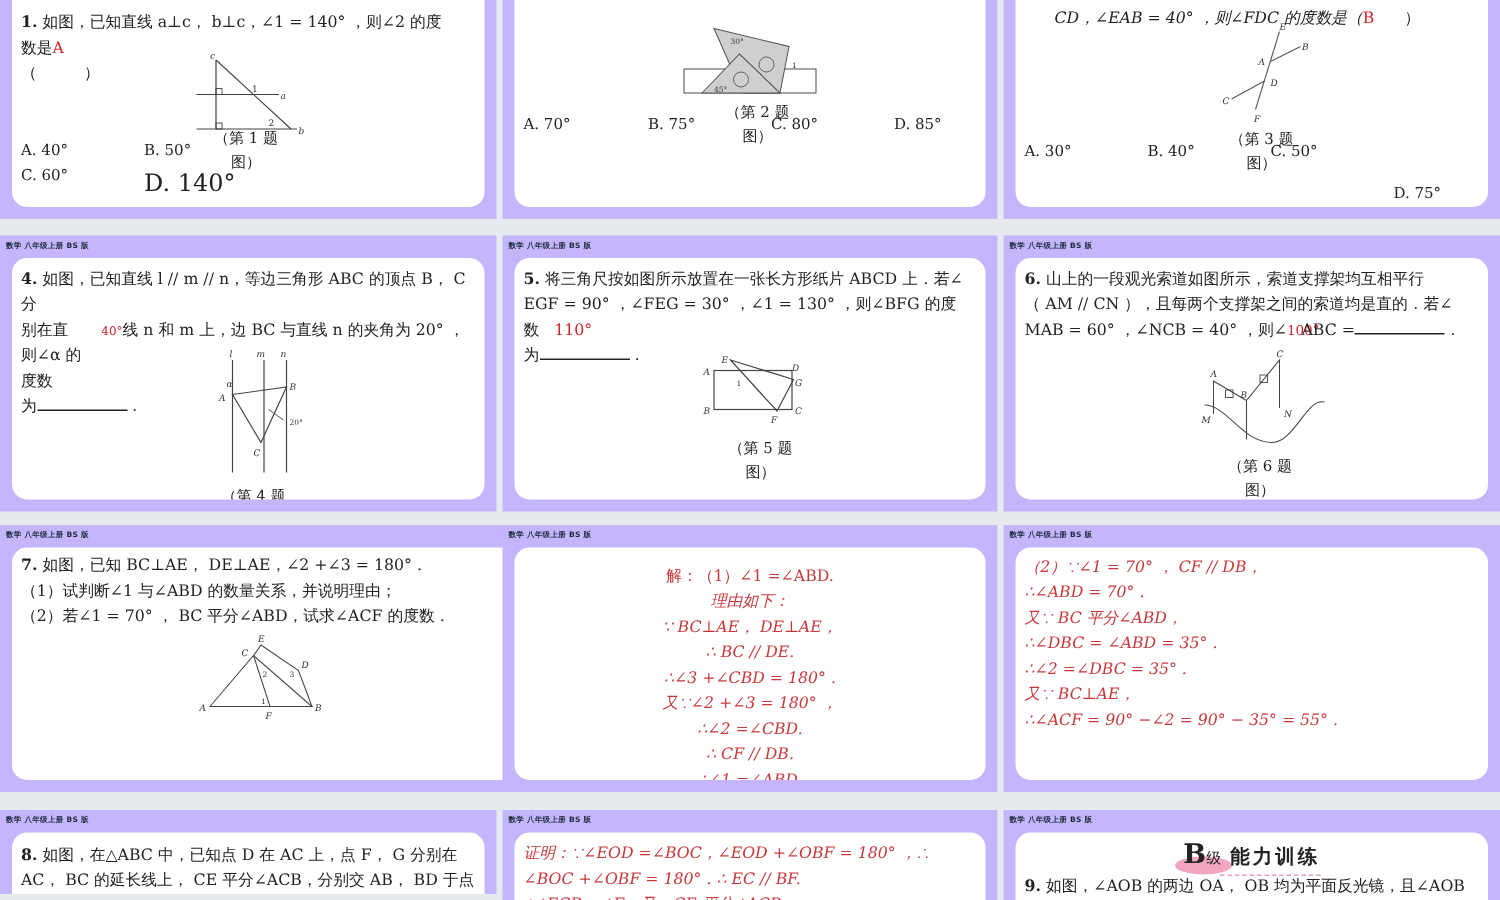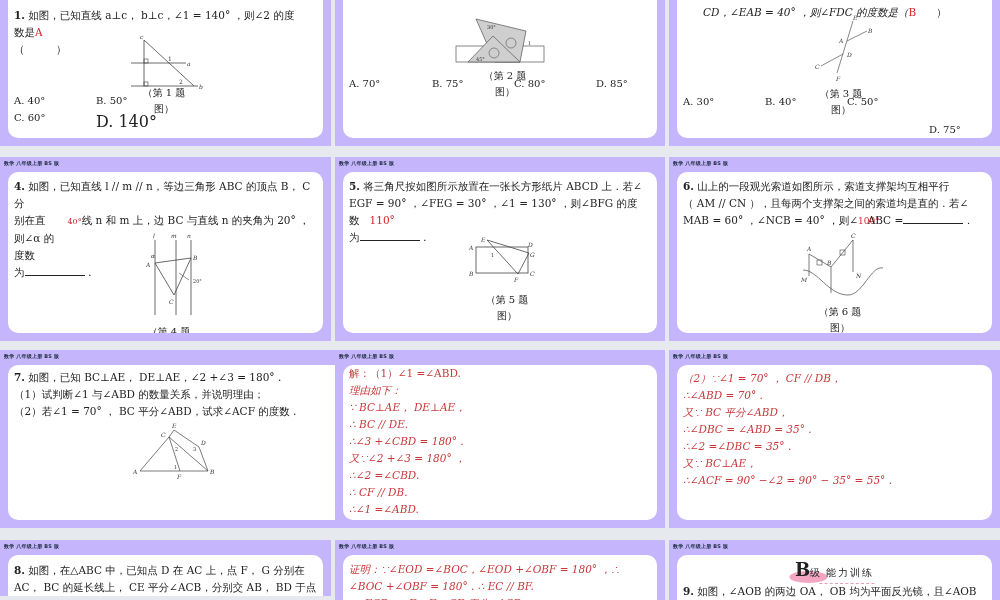--- a/index.html
+++ b/index.html
@@ -15,21 +15,21 @@
   .red{color:#d2232a;}
   .ans{color:#c8383a;font-style:italic;font-size:10.5px;line-height:17px;}
   .opt{position:absolute;white-space:nowrap;}
   .cap{position:absolute;font-size:10px;text-align:center;line-height:16px;width:44px;}
   svg{position:absolute;overflow:visible;}
   svg text{font-family:"DejaVu Serif","Liberation Serif",serif;font-style:italic;fill:#333;}
   .blank{display:inline-block;width:60px;border-bottom:1px solid #222;height:10px;vertical-align:baseline;}
   .badge{position:absolute;left:50%;transform:translateX(-50%);top:4px;white-space:nowrap;font-family:"DejaVu Sans","Liberation Sans",sans-serif;}
   .badge .B{font-family:"DejaVu Serif","Liberation Serif",serif;font-weight:bold;font-size:18px;color:#222;}
   .badge .lv{font-size:10px;}
-  .badge .tt{font-size:10px;font-weight:normal;letter-spacing:2px;margin-left:6px;}
+  .badge .tt{font-size:13px;font-weight:bold;letter-spacing:2px;margin-left:6px;}
   .badge .oval{position:absolute;left:-6px;top:12px;width:38px;height:12px;border-radius:50%;background:#f2a6c2;z-index:-1;}
   .badge .dash{position:absolute;left:24px;right:0;top:24px;border-bottom:1px dashed #e6a0ba;}
 </style>
 </head>
 <body>
 
 <div class="slide top" style="left:0;top:0;width:331px;height:146px;">
   <div class="panel">
 
     <div class="q" style="top:19px;">
@@ -220,21 +220,21 @@
       <text x="40" y="40" font-size="5" style="font-style:normal">1</text>
       <text x="41" y="22" font-size="5" style="font-style:normal">2</text>
       <text x="59" y="22" font-size="5" style="font-style:normal">3</text>
     </svg>
   </div>
 </div>
 
 <div class="slide" style="left:335px;top:350px;width:330px;height:178px;">
   <div class="hdr">数学 八年级上册 BS 版</div>
   <div class="panel">
-    <div class="q ans" style="top:0;">
+    <div class="q ans" style="top:11px;text-align:center;">
       <span style="font-style:normal;">解：（1）∠1 =∠ABD.</span><br>
       <span>理由如下：</span><br>
       <span>∵ BC⊥AE， DE⊥AE，</span><br>
       <span>∴ BC // DE.</span><br>
       <span>∴∠3 +∠CBD = 180° .</span><br>
       <span>又∵∠2 +∠3 = 180° ，</span><br>
       <span>∴∠2 =∠CBD.</span><br>
       <span>∴ CF // DB.</span><br>
       <span>∴∠1 =∠ABD.</span>
     </div>

